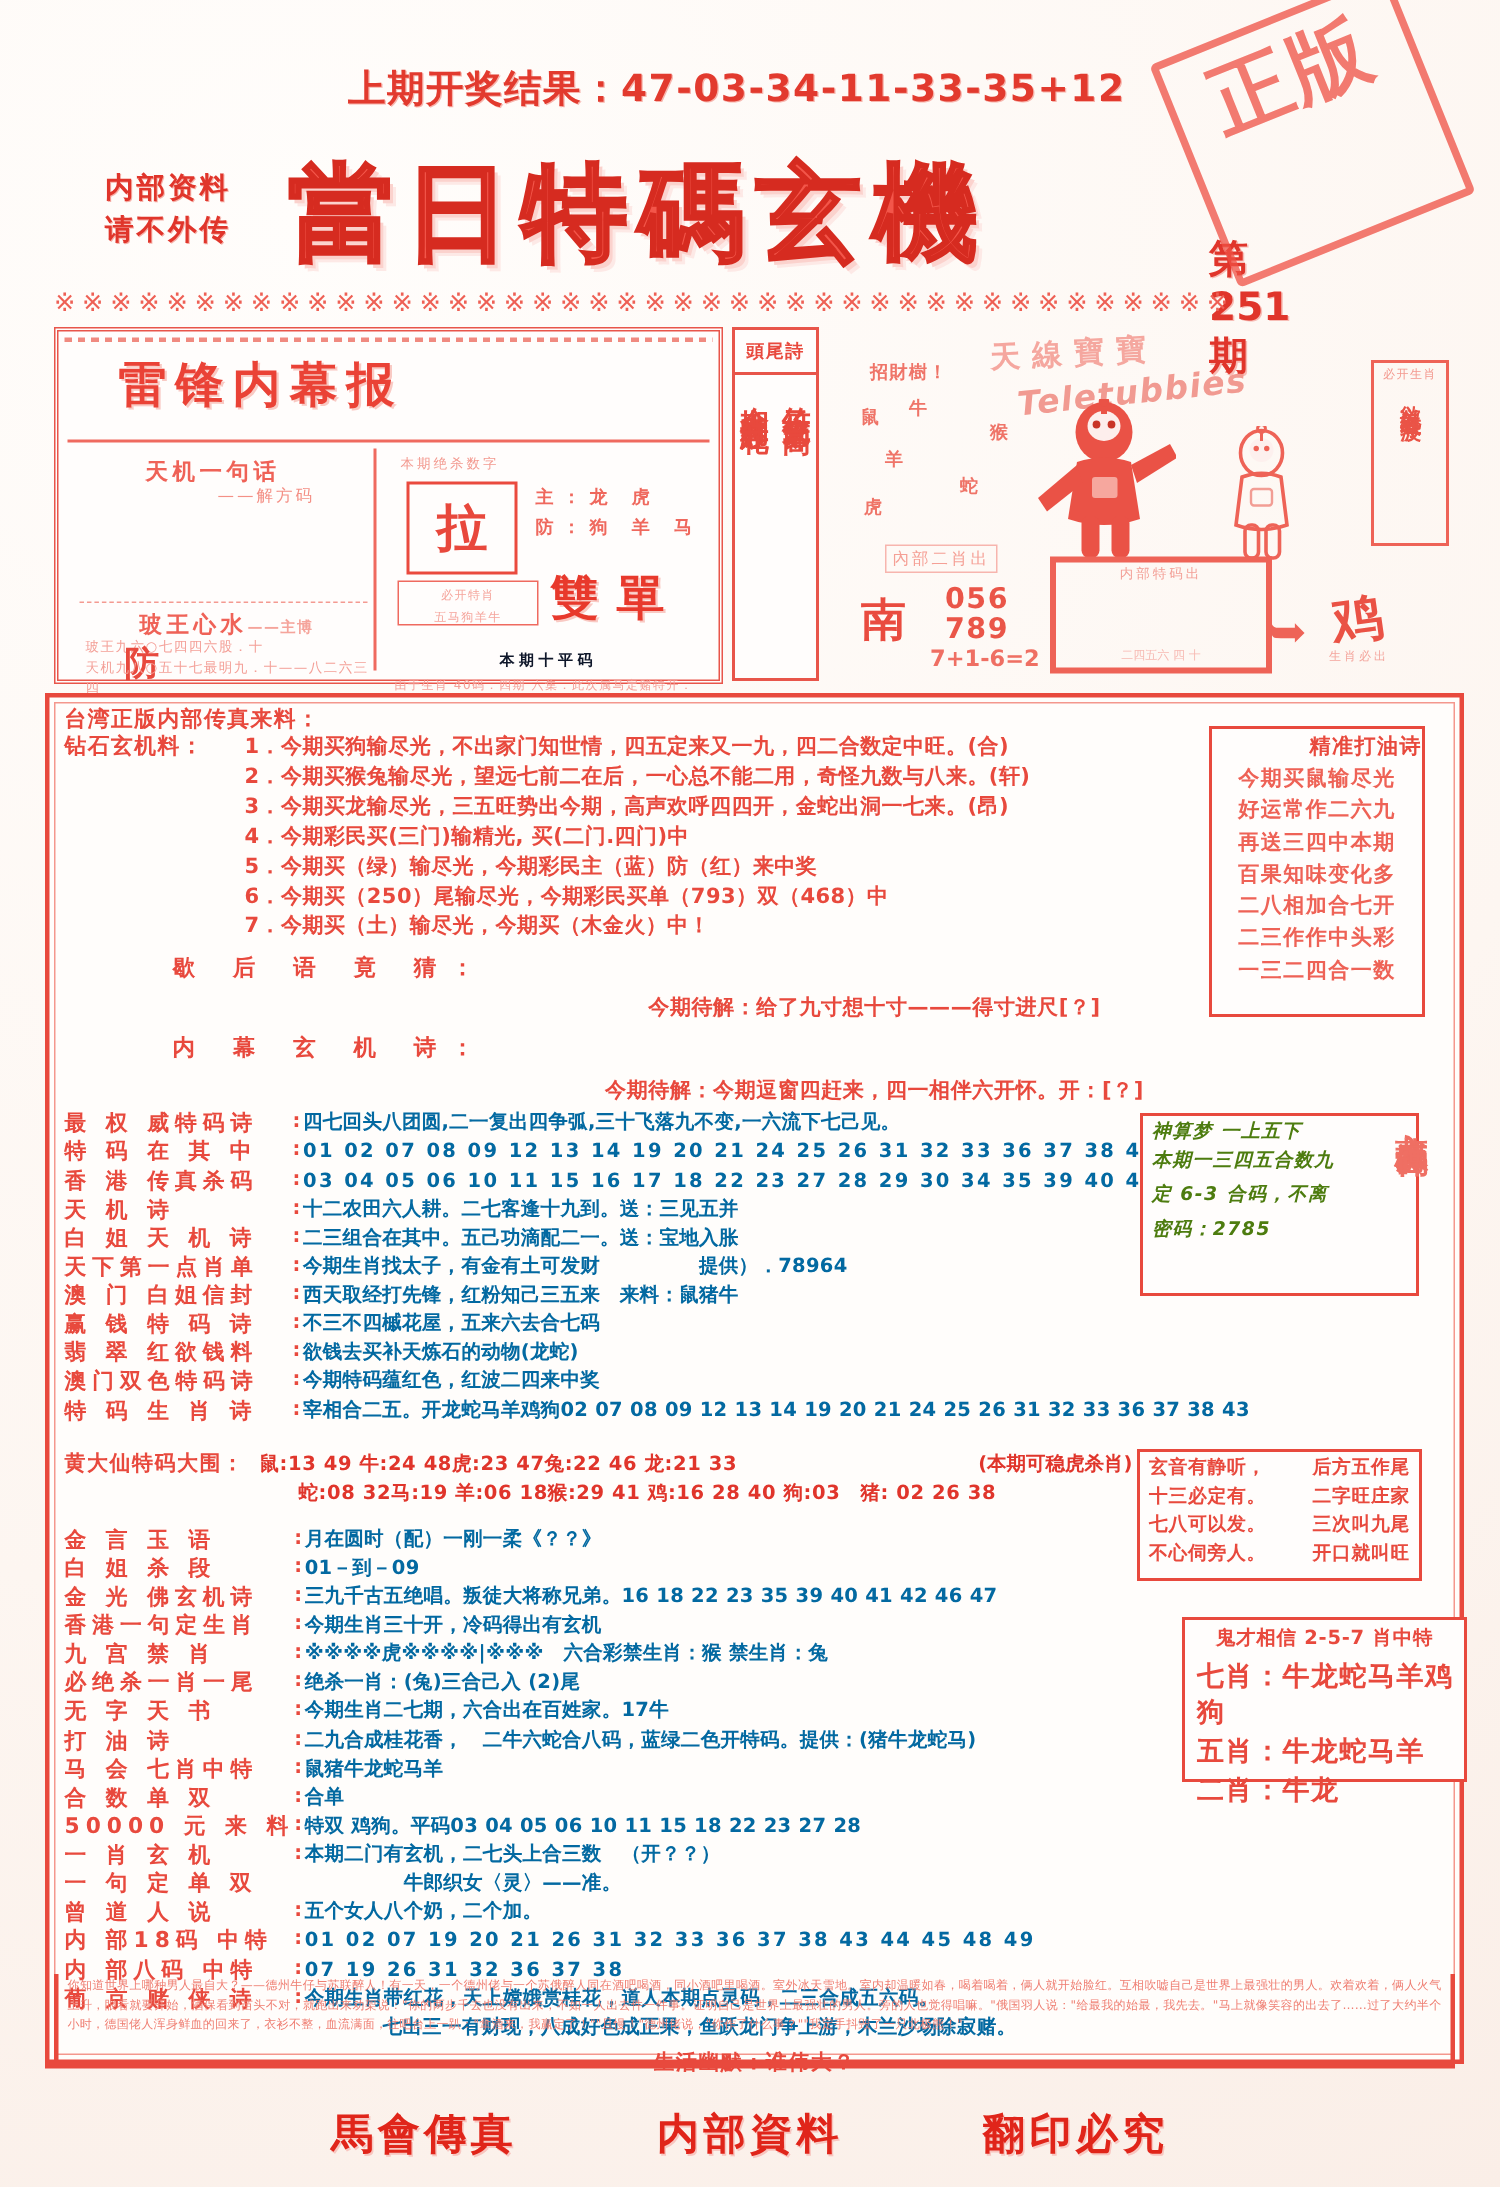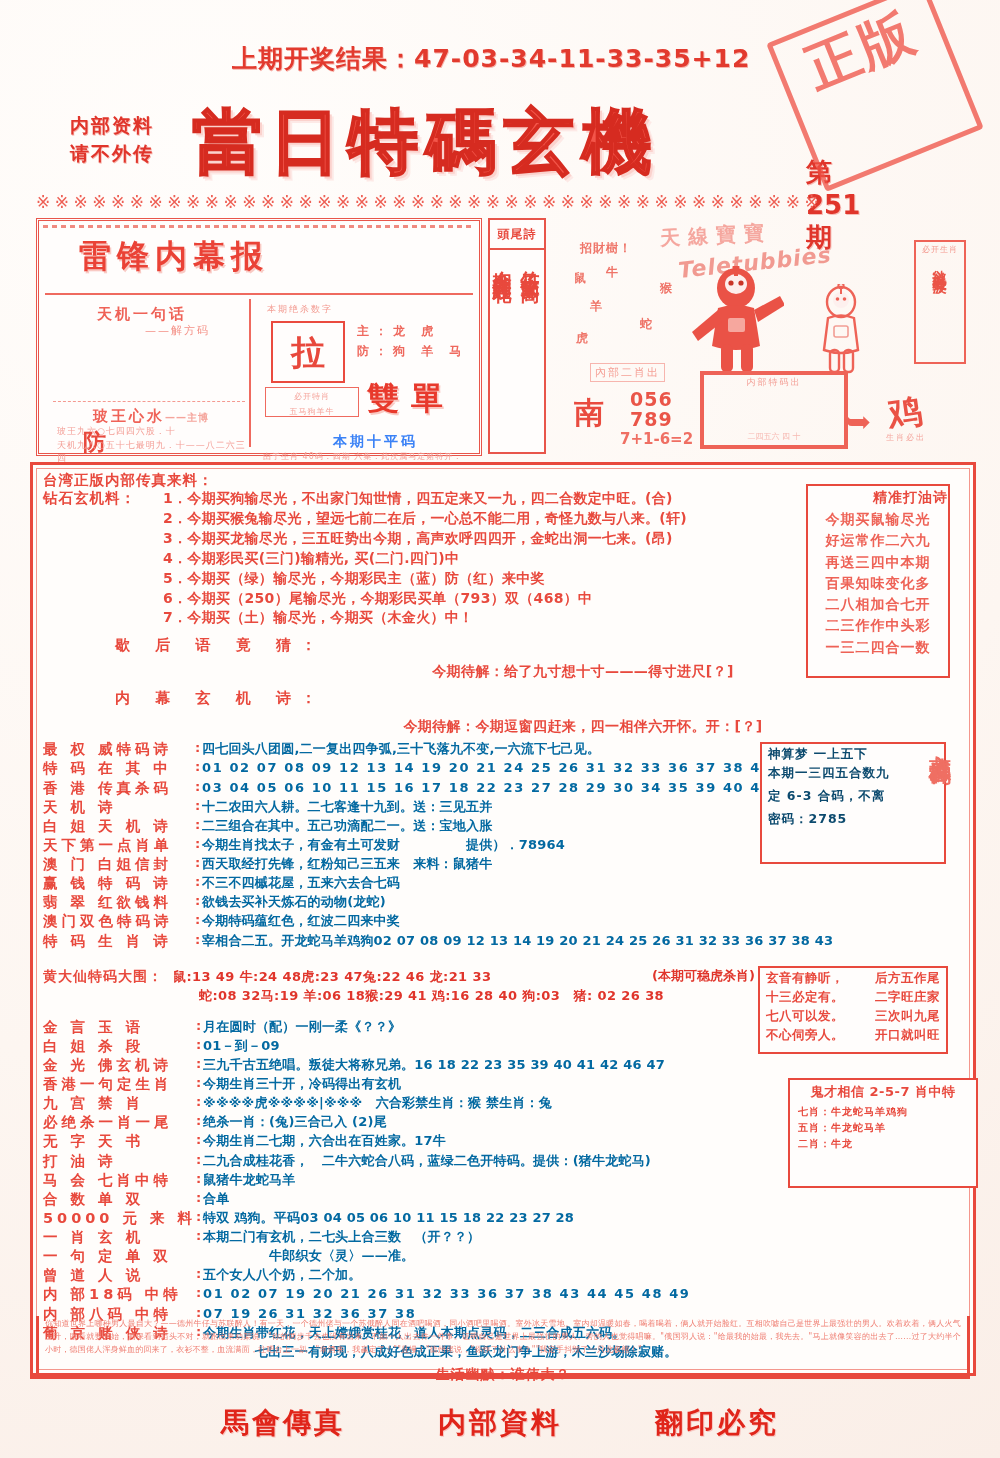--- a/index.html
+++ b/index.html
@@ -96,21 +96,21 @@
   }
   .box-la span{display:block;text-align:center;font-size:34px;font-weight:bold;line-height:58px;color:#e8483c;
     font-family:"DejaVu Serif","Liberation Serif",serif;}
   .box-la2{position:absolute;left:8px;top:88px;width:92px;height:28px;border:1.5px solid #ef6a5f;}
   .box-la2 span{display:block;text-align:center;font-size:8px;color:#f5a59c;line-height:13px;padding-top:2px;letter-spacing:1px;}
   .tinyhdr{position:absolute;left:10px;top:4px;font-size:9px;color:#f39a90;letter-spacing:2px;}
   .kv{position:absolute;font-size:12px;letter-spacing:6px;color:#ef685d;font-weight:bold;}
   .shuangdan{position:absolute;left:110px;top:78px;font-size:32px;font-weight:bold;letter-spacing:12px;
     color:#e8392c;font-family:"DejaVu Serif","Liberation Serif",serif;text-shadow:1.5px 1.5px 0 #f9c9c3;}
   .lf-bottom{position:absolute;left:212px;right:4px;top:128px;border-top:2px solid #ef6a5f;}
-  .bt-title{position:absolute;left:76px;top:134px;font-size:14px;font-weight:bold;letter-spacing:3px;color:#3b82f6;}
+  .bt-title{position:absolute;left:76px;top:134px;font-size:10px;font-weight:bold;letter-spacing:3px;color:#0f172a;}
   .bt-l1{position:absolute;left:6px;top:152px;font-size:8px;color:#f4a199;letter-spacing:1px;}
   .bt-l2{position:absolute;left:6px;top:163px;font-size:8px;color:#f4a199;letter-spacing:1px;}
   .bt-l3{position:absolute;left:30px;top:178px;font-size:8px;color:#f4a199;letter-spacing:1px;}
 
   .poembox{
     position:absolute;left:452px;top:0;width:54px;height:232px;
     border:2.5px solid #e8554a;background:#fffdfc;
   }
   .poembox .ph{
     height:28px;border-bottom:2px solid #e8554a;
@@ -169,31 +169,31 @@
   table.rows td{vertical-align:top;padding:0;}
   td.lbl{
     width:152px;font-size:14.5px;font-weight:bold;color:#e8493d;
     letter-spacing:4px;white-space:nowrap;line-height:1.32;
   }
   td.colon{width:7px;font-size:13px;font-weight:bold;color:#e8493d;}
   td.val{font-size:13px;font-weight:bold;color:#0369a1;letter-spacing:0.2px;line-height:1.34;white-space:nowrap;}
   td.val.nums{letter-spacing:1.6px;font-family:"DejaVu Sans","Liberation Sans",sans-serif;}
 
   .dreambox{position:absolute;left:760px;top:742px;width:182px;height:118px;border:2px solid #e8493d;background:#fffdfc;}
-  .dreambox div{font-size:12.5px;font-weight:bold;color:#0c4a6e;padding:2px 0 0 6px;letter-spacing:1px;white-space:nowrap;}
+  .dreambox div{font-size:12.5px;font-weight:bold;color:#4d7c0f;padding:2px 0 0 6px;letter-spacing:1px;white-space:nowrap;font-style:italic;}
   .dreamart{position:absolute;left:896px;top:738px;width:60px;font-size:22px;font-weight:bold;color:#ef6f63;
     writing-mode:vertical-rl;text-orientation:upright;letter-spacing:2px;
     font-family:"DejaVu Serif","Liberation Serif",serif;}
 
   .box2{position:absolute;left:758px;top:966px;width:186px;height:84px;border:2px solid #e8493d;background:#fffdfc;}
   .box2 .r{display:flex;justify-content:space-between;font-size:12.5px;font-weight:bold;color:#e8493d;
      padding:2px 6px 0;letter-spacing:0.5px;white-space:nowrap;}
   .box3{position:absolute;left:758px;top:1078px;width:186px;height:106px;border:2px solid #e8493d;background:#fffdfc;margin-left:30px;}
   .box3 .h{text-align:center;font-size:13px;font-weight:bold;color:#e8493d;padding:3px 0 2px;letter-spacing:0.5px;}
-  .box3 .r{font-size:10px;font-weight:bold;color:#e8493d;padding:2px 0 0 8px;letter-spacing:1px;}
+  .box3 .r{font-size:18px;font-weight:bold;color:#e8493d;padding:2px 0 0 8px;letter-spacing:1px;}
 
   .poem-right{position:absolute;left:806px;top:484px;width:140px;height:190px;border:2px solid #e8493d;background:#fffdfc;}
   .poem-right .h{text-align:right;font-size:14px;font-weight:bold;color:#e8493d;padding:3px 0 2px;letter-spacing:1px;}
   .poem-right .l{text-align:center;font-size:14px;font-weight:bold;color:#ee6256;line-height:1.52;letter-spacing:1px;}
 
   
   .humor-title{text-align:center;font-size:14px;font-weight:bold;color:#e8493d;letter-spacing:1px;}
   .storybox{
     position:absolute;left:36px;top:1316px;width:928px;height:58px;
     border-left:3px solid #e8493d;border-right:3px solid #e8493d;

